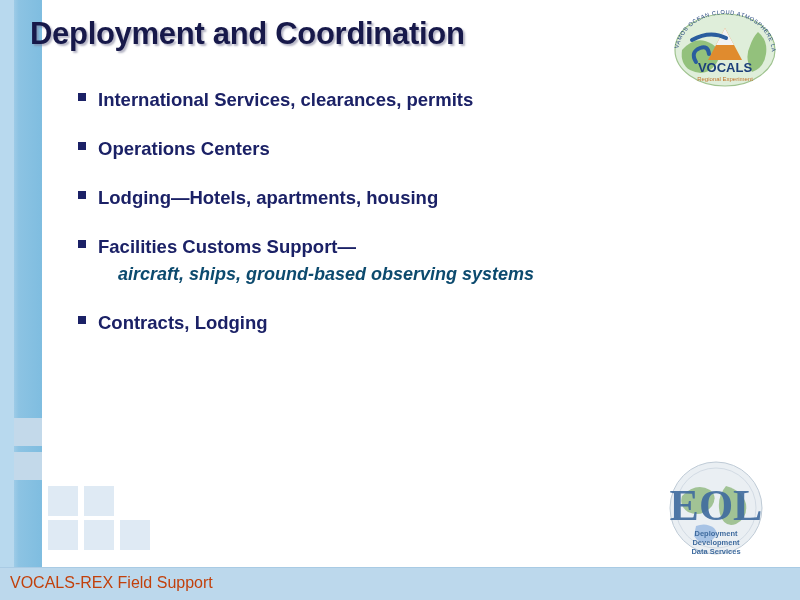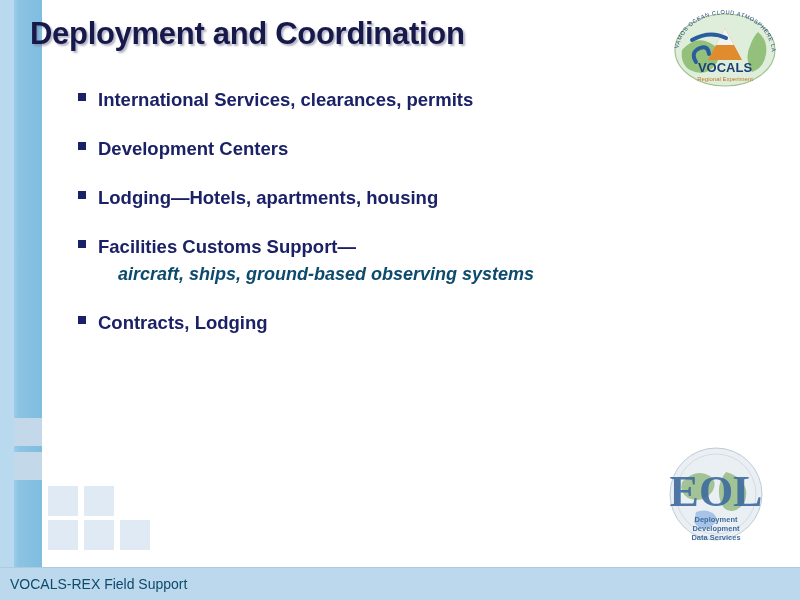--- a/index.html
+++ b/index.html
@@ -51,22 +51,22 @@
     bottom: 0;
     width: 800px;
     height: 32px;
     background: #bcd8ec;
     border-top: 1px solid #a9cbe4;
   }
   .footer-text {
     position: absolute;
     left: 10px;
     bottom: 8px;
-    font-size: 14px;
-    color: #0c4a6e;
+    font-size: 16px;
+    color: #c2410c;
     font-family: "Liberation Sans", sans-serif;
   }
 
   
   .title {
     position: absolute;
     left: 30px;
     top: 16px;
     font-size: 31px;
     font-weight: bold;
@@ -116,21 +116,21 @@
     position: absolute;
     right: 16px;
     top: 6px;
     width: 118px;
     height: 84px;
   }
   
   .eol-logo {
     position: absolute;
     right: 24px;
-    bottom: 50px;
+    bottom: 36px;
     width: 120px;
     height: 112px;
     opacity: 0.92;
   }
 </style>
 </head>
 <body>
 
 <div class="slide">
 
@@ -172,21 +172,21 @@
     </svg>
   </div>
 
   <div class="bullets">
     <div class="bullet">
       <span class="marker"></span>
       <span>International Services, clearances, permits</span>
     </div>
     <div class="bullet">
       <span class="marker"></span>
-      <span>Development Centers</span>
+      <span>Operations Centers</span>
     </div>
     <div class="bullet">
       <span class="marker"></span>
     </div>
     <div class="bullet">
       <span class="marker"></span>
       <span>Lodging—Hotels, apartments, housing</span>
     </div>
     <div class="bullet">
       <span class="marker"></span>

